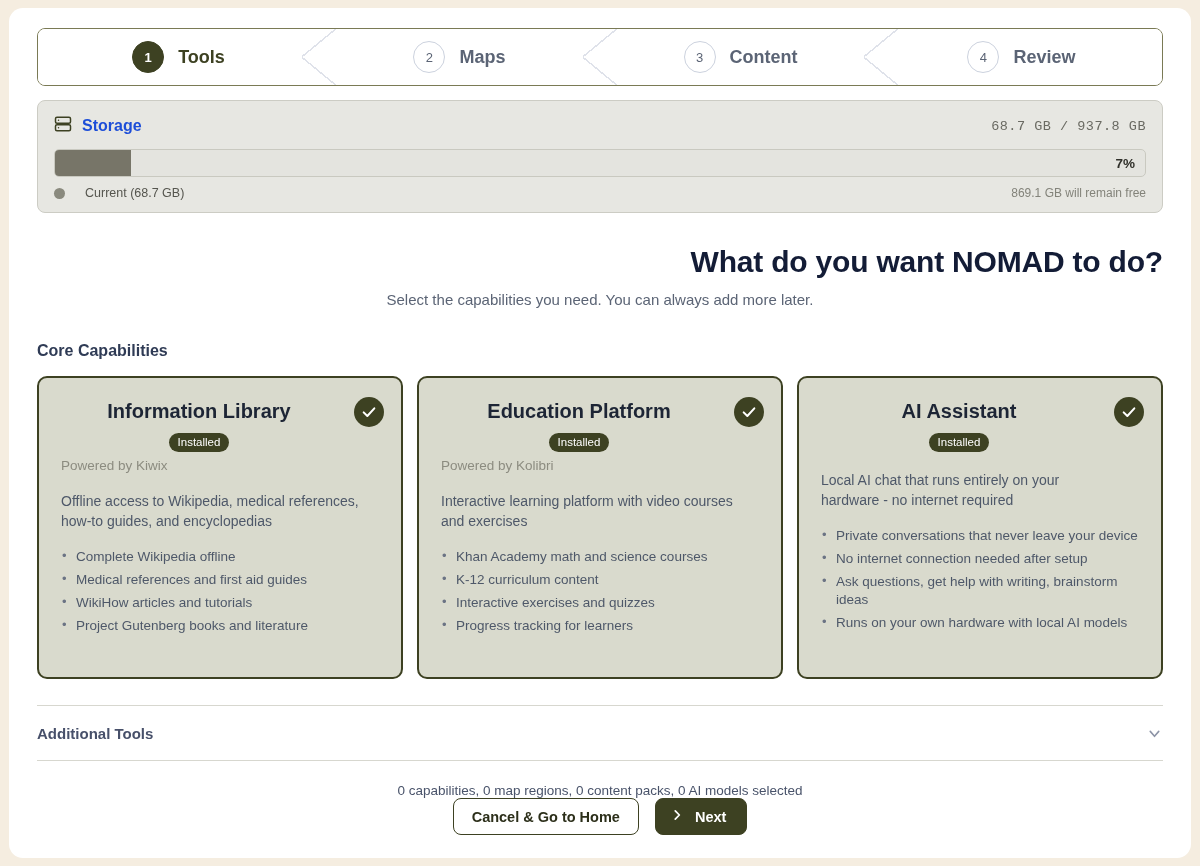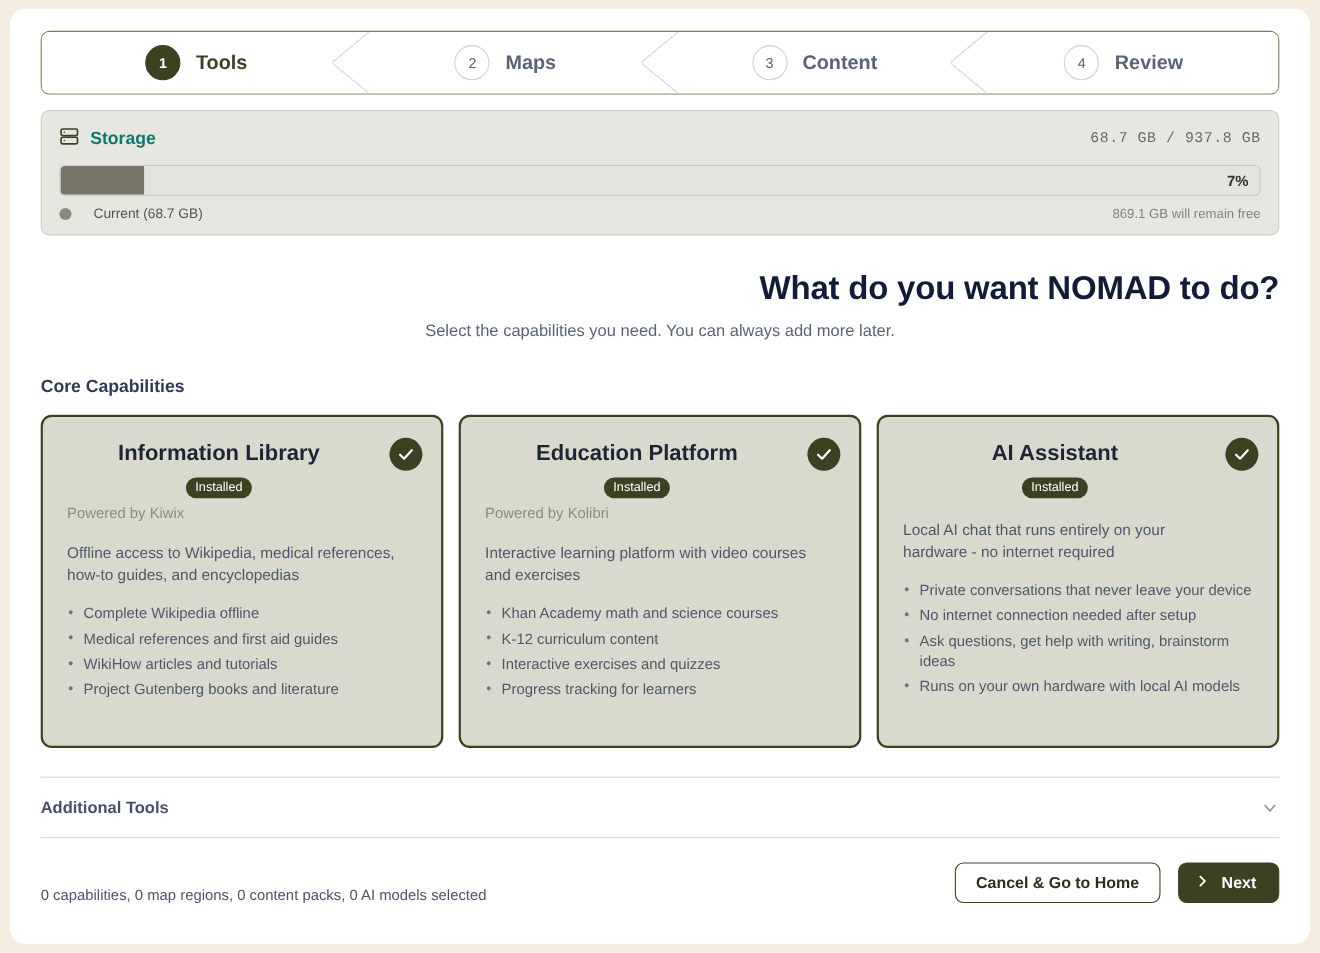--- a/index.html
+++ b/index.html
@@ -75,21 +75,21 @@
     background: #e7e7e2;
     border: 1px solid #ccccc4;
     border-radius: 8px;
     padding: 14px 16px 12px 16px;
   }
   .storage-head {
     display: flex; align-items: center; justify-content: space-between;
   }
   .storage-title { display: flex; align-items: center; gap: 10px; }
   .storage-title .label {
-    font-size: 16px; font-weight: 700; color: #0f766e;
+    font-size: 16px; font-weight: 700; color: #1d4ed8;
   }
   .storage-nums {
     font-family: "Liberation Mono", monospace;
     font-size: 13.5px;
     color: #6a6a62;
     letter-spacing: .5px;
   }
   .bar-wrap {
     margin-top: 12px;
     height: 28px;
@@ -218,22 +218,23 @@
   .hr { height: 1px; background: #d7d7cf; margin-top: 26px; }
   .addl {
     display: flex; align-items: center; justify-content: space-between;
     height: 54px;
   }
   .addl-label { font-size: 15px; font-weight: 700; color: #47506a; }
   .chev { color: #8d94a6; display: flex; align-items: center; }
 
   
   .footer {
-    display: flex; align-items: flex-end; justify-content: space-between;
+    display: flex; align-items: center; justify-content: space-between;
     padding-top: 22px;
+    flex-direction: column;
   }
   .summary { font-size: 13.5px; color: #49536a; }
   .btns { display: flex; align-items: center; gap: 16px; }
   .btn-ghost {
     background: #fff;
     border: 1.5px solid #3d4122;
     border-radius: 8px;
     color: #2c2f1a;
     font-size: 14.5px;
     font-weight: 700;

